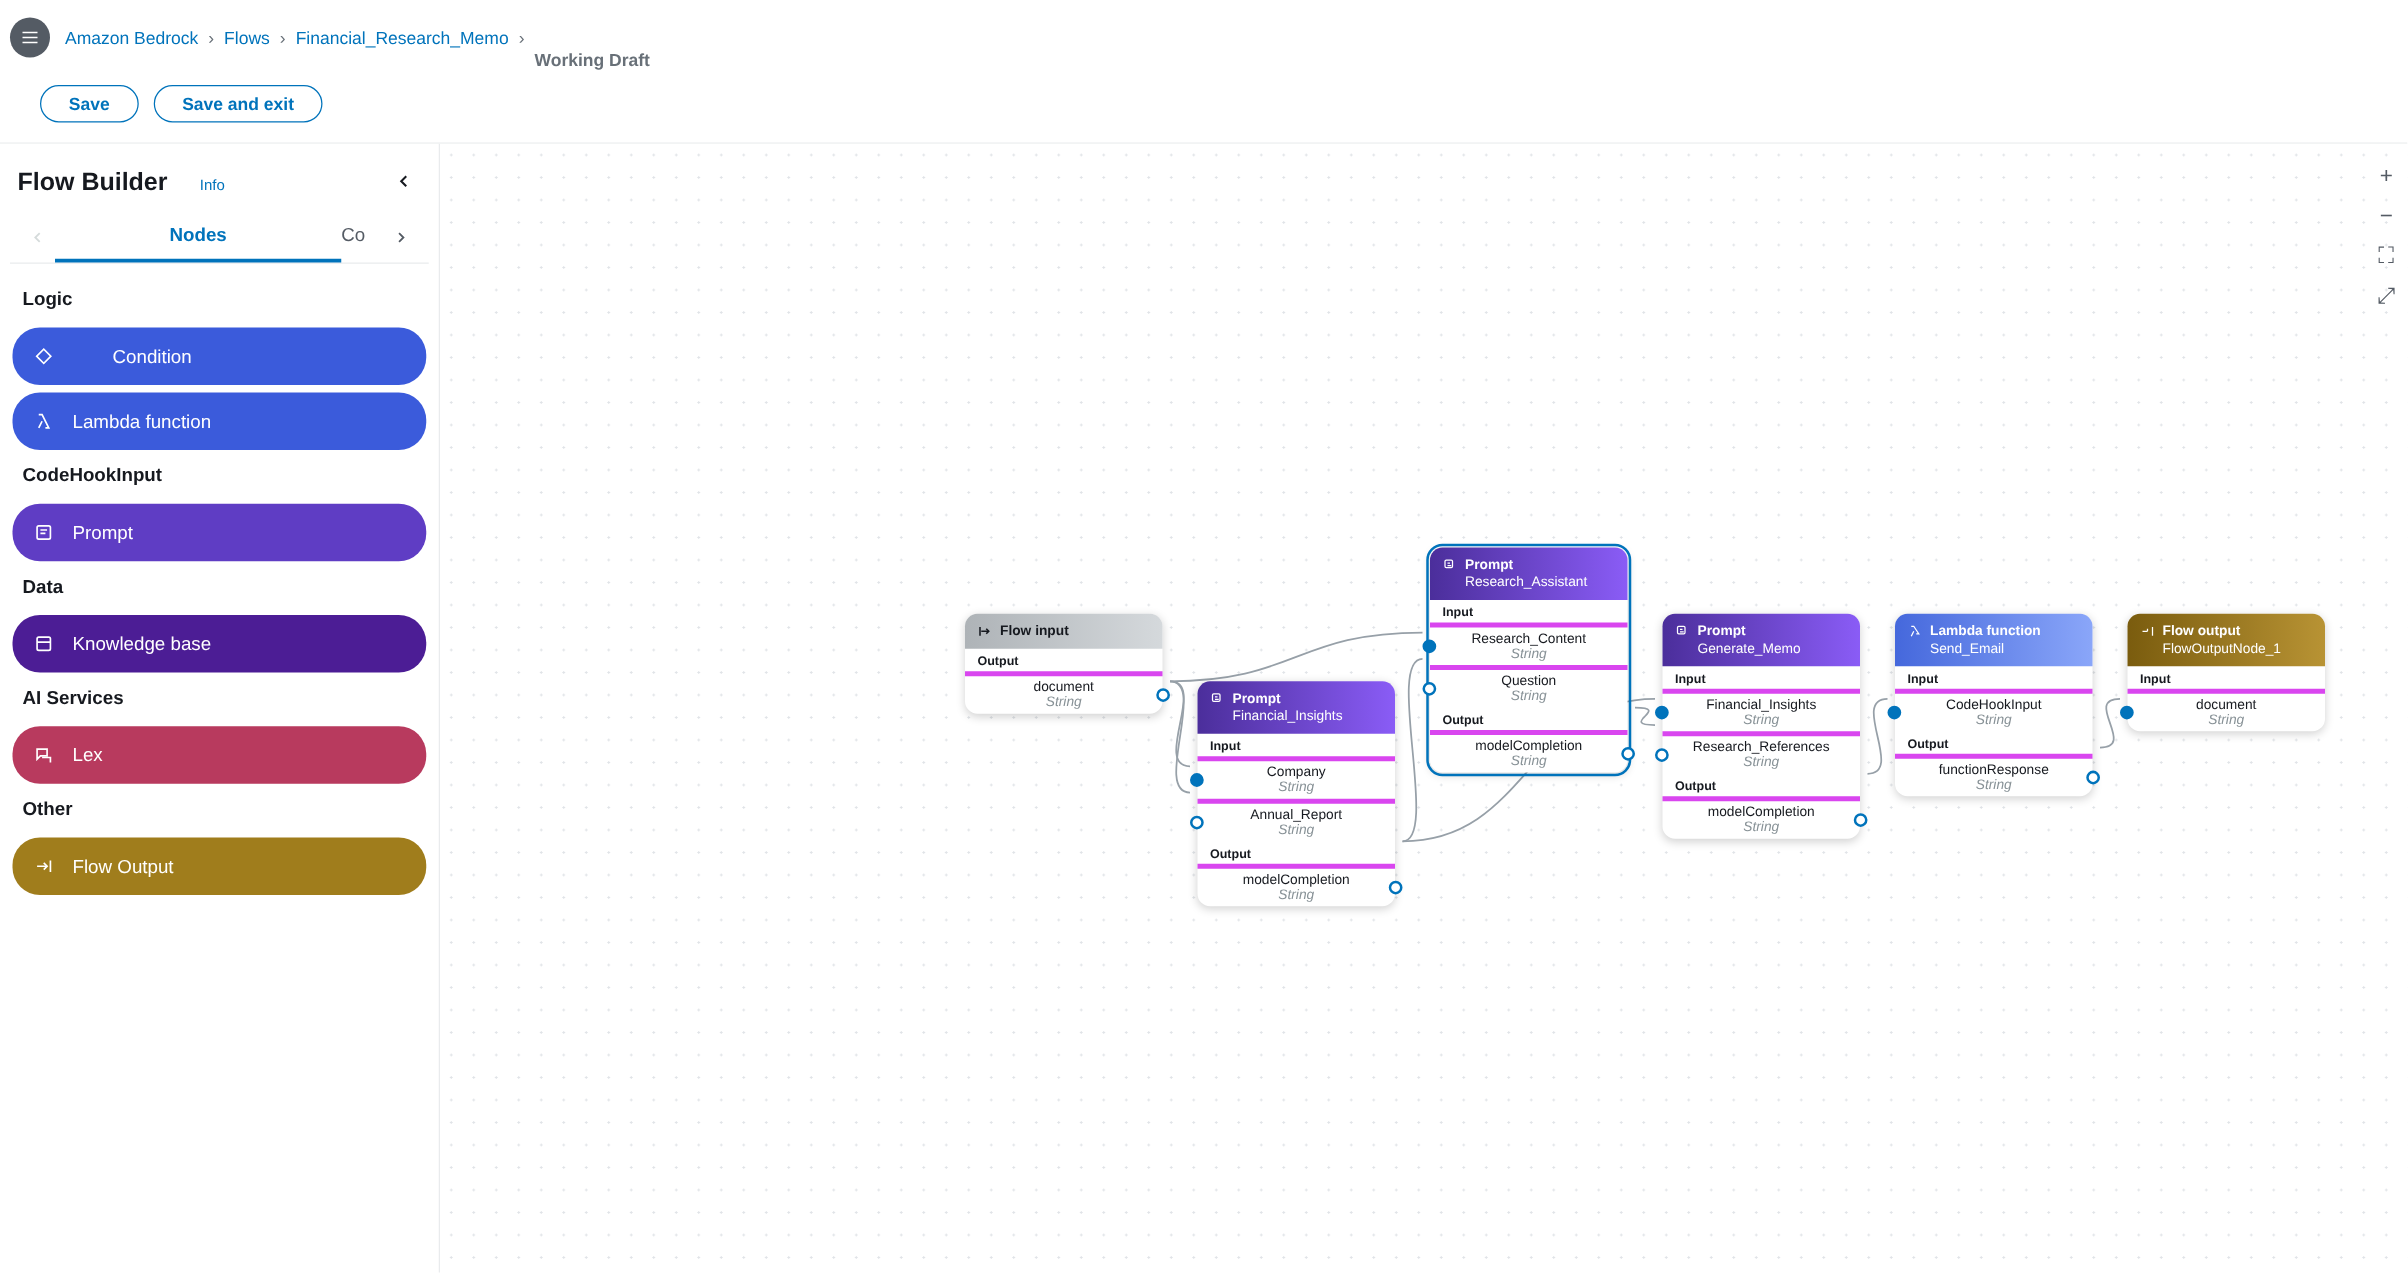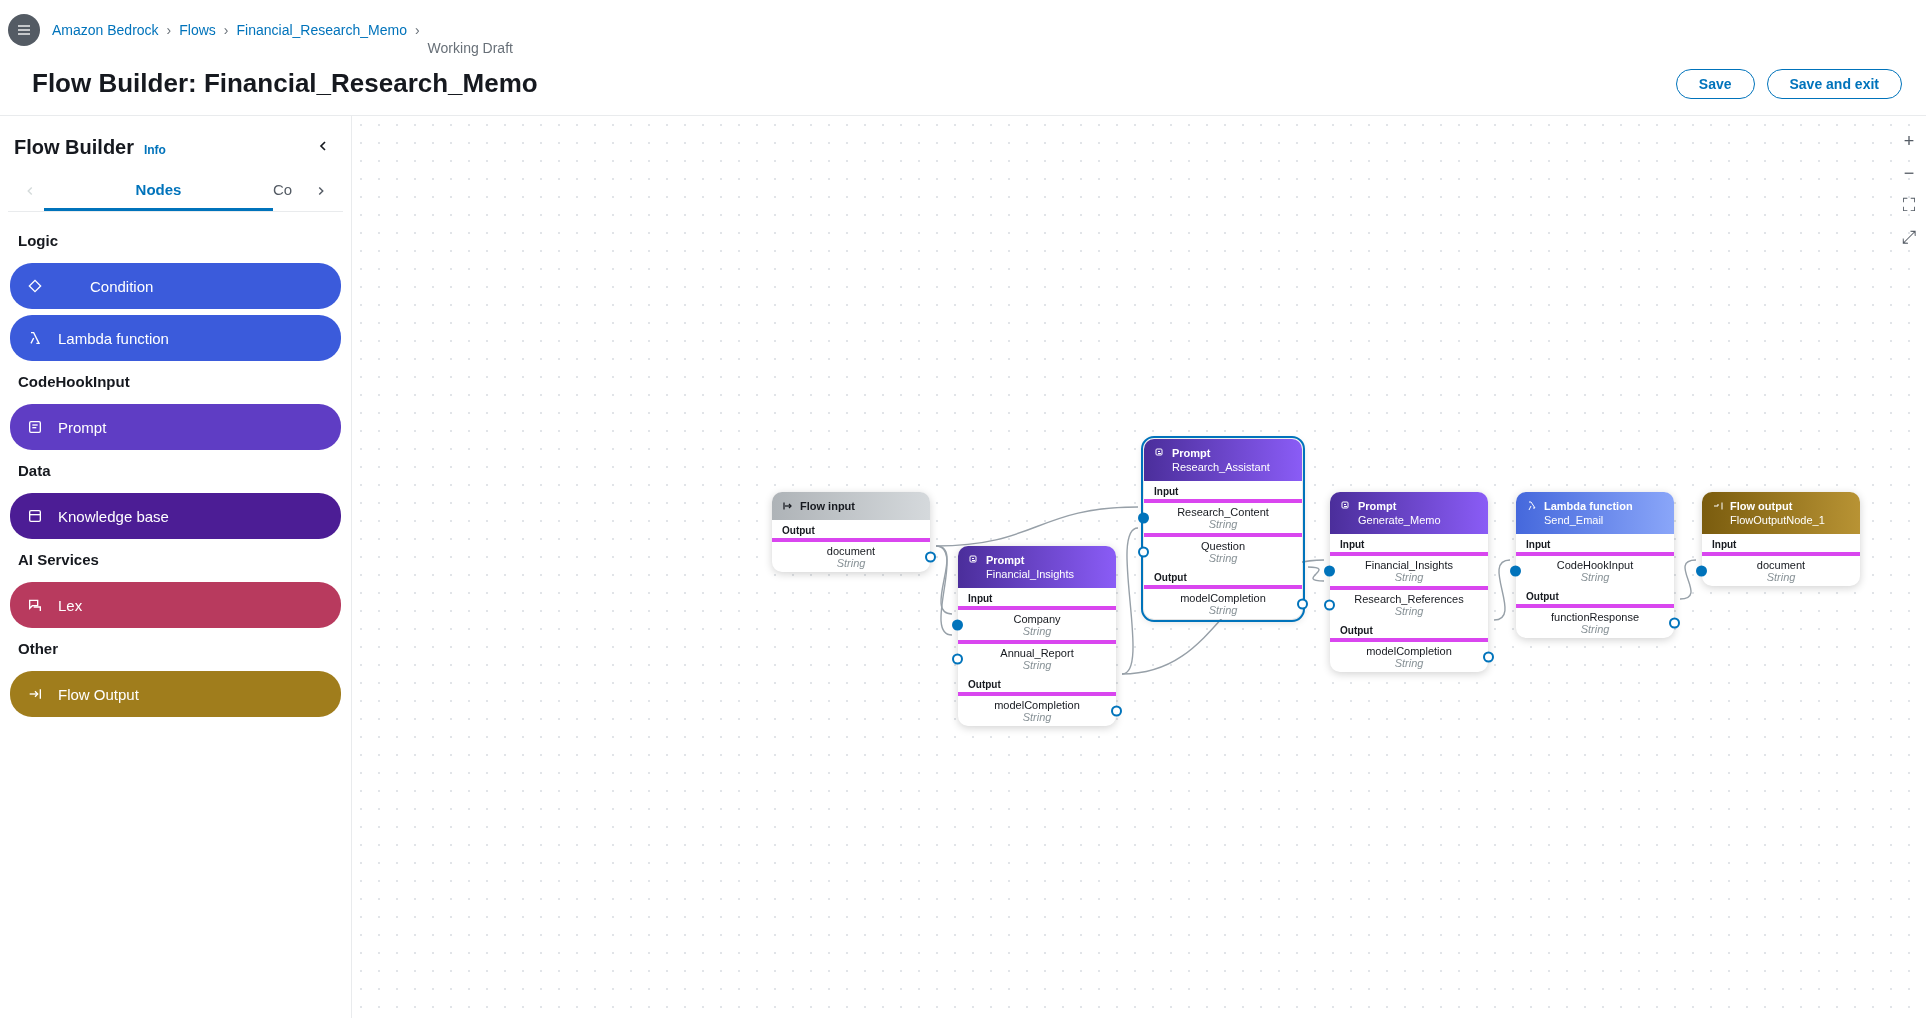--- a/index.html
+++ b/index.html
@@ -4,34 +4,34 @@
 <style>
   * { box-sizing: border-box; margin: 0; padding: 0; }
   html, body { width: 100%; height: 100%; font-family: "Amazon Ember", "Helvetica Neue", Arial, sans-serif; font-size: 14px; color: #16191f; background: #fff; }
   a { color: #0073bb; text-decoration: none; }
 
   .topbar { display: flex; align-items: center; gap: 12px; padding: 4px 8px; }
   .menu-btn { width: 32px; height: 32px; border-radius: 50%; background: #545b64; display: flex; align-items: center; justify-content: center; cursor: pointer; }
   .menu-btn svg { stroke: #fff; }
   .breadcrumb { display: flex; align-items: center; gap: 8px; font-size: 14px; }
   .breadcrumb .sep { color: #687078; }
-  .breadcrumb .current { color: #687078; font-weight: 400; margin-top: 36px; }
+  .breadcrumb .current { color: #687078; font-weight: 700; margin-top: 36px; }
 
   .header-row { display: flex; align-items: center; justify-content: space-between; padding: 8px 24px 16px 32px; }
   .page-title { font-size: 26px; font-weight: 700; }
   .header-actions { display: flex; gap: 12px; }
   .btn-outline { border: 1.5px solid #0073bb; color: #0073bb; background: #fff; border-radius: 20px; padding: 6px 22px; font-size: 14px; font-weight: 600; cursor: pointer; }
 
   .main { display: flex; height: calc(100% - 90px); border-top: 1px solid #e9ebed; }
 
   
   .sidebar { width: 352px; border-right: 1px solid #e9ebed; background: #fff; overflow-y: auto; }
   .side-head { display: flex; align-items: center; justify-content: space-between; padding: 18px 16px 10px 14px; }
   .side-head h2 { font-size: 20px; font-weight: 700; display: inline; margin-right: 6px; }
-  .info-link { font-size: 12px; color: #0073bb; font-weight: 700; }
+  .info-link { font-size: 12px; color: #0073bb; font-weight: 400; margin-left: 16px; }
   .collapse-btn { cursor: pointer; padding: 4px; }
 
   .tabs { display: flex; align-items: center; border-bottom: 1px solid #e9ebed; padding: 0 8px; margin: 0 8px 14px 8px; }
   .tab-arrow { width: 28px; height: 36px; display: flex; align-items: center; justify-content: center; cursor: pointer; color: #545b64; }
   .tab-arrow.disabled { color: #d5dbdb; }
   .tab { flex: 1; text-align: center; padding: 10px 0; font-size: 15px; color: #545b64; cursor: pointer; border-bottom: 3px solid transparent; }
   .tab.active { color: #0073bb; font-weight: 700; border-bottom-color: #0073bb; }
   .tab.peek { flex: 0 0 34px; text-align: left; overflow: hidden; }
 
   .side-section-title { font-size: 15px; font-weight: 700; padding: 6px 18px 8px; }
@@ -93,21 +93,20 @@
     <span class="sep">›</span>
     <a href="#">Flows</a>
     <span class="sep">›</span>
     <a href="#">Financial_Research_Memo</a>
     <span class="sep">›</span>
     <span class="current">Working Draft</span>
   </div>
 </div>
 
 <div class="header-row">
-  <h1 class="page-title">Flow Builder: Financial_Research_Memo</h1>
   <div class="header-actions">
     <button class="btn-outline">Save</button>
     <button class="btn-outline">Save and exit</button>
   </div>
 </div>
 
 <div class="main">
 
   <aside class="sidebar">
     <div class="side-head">

